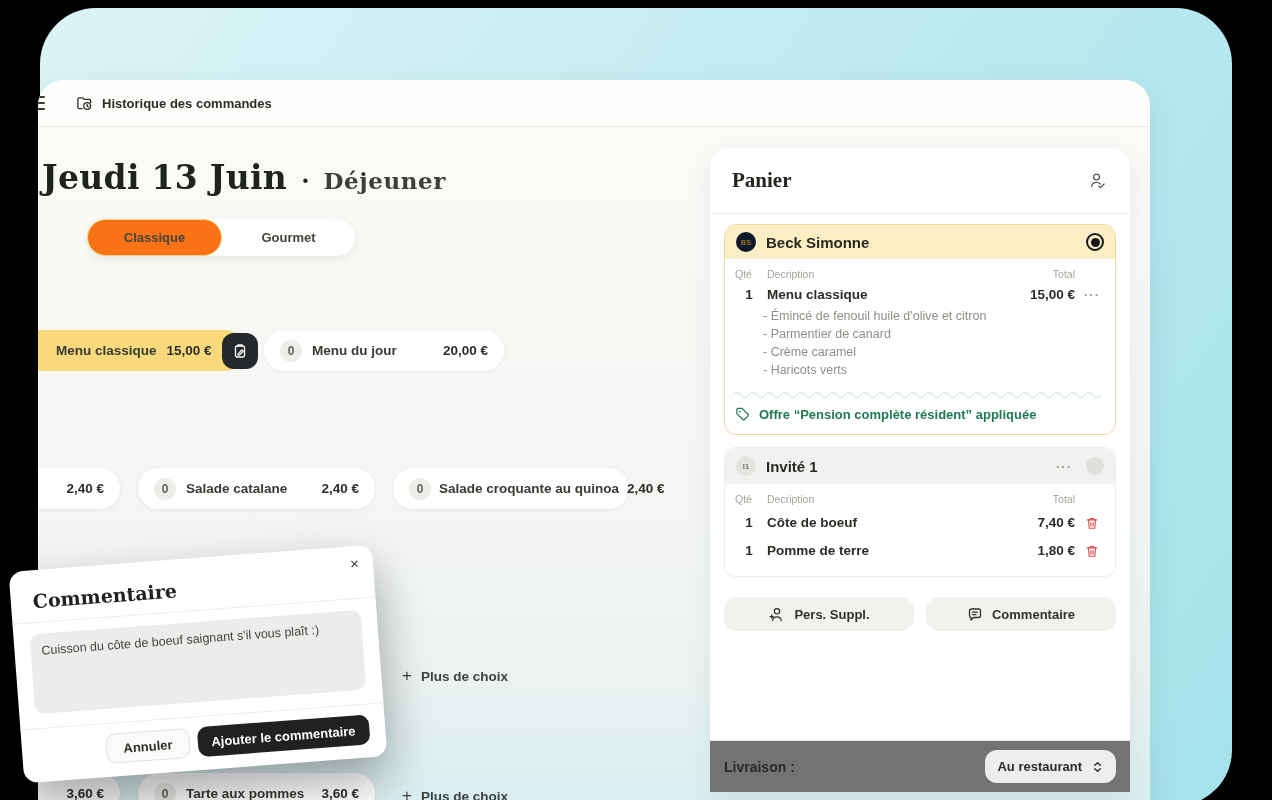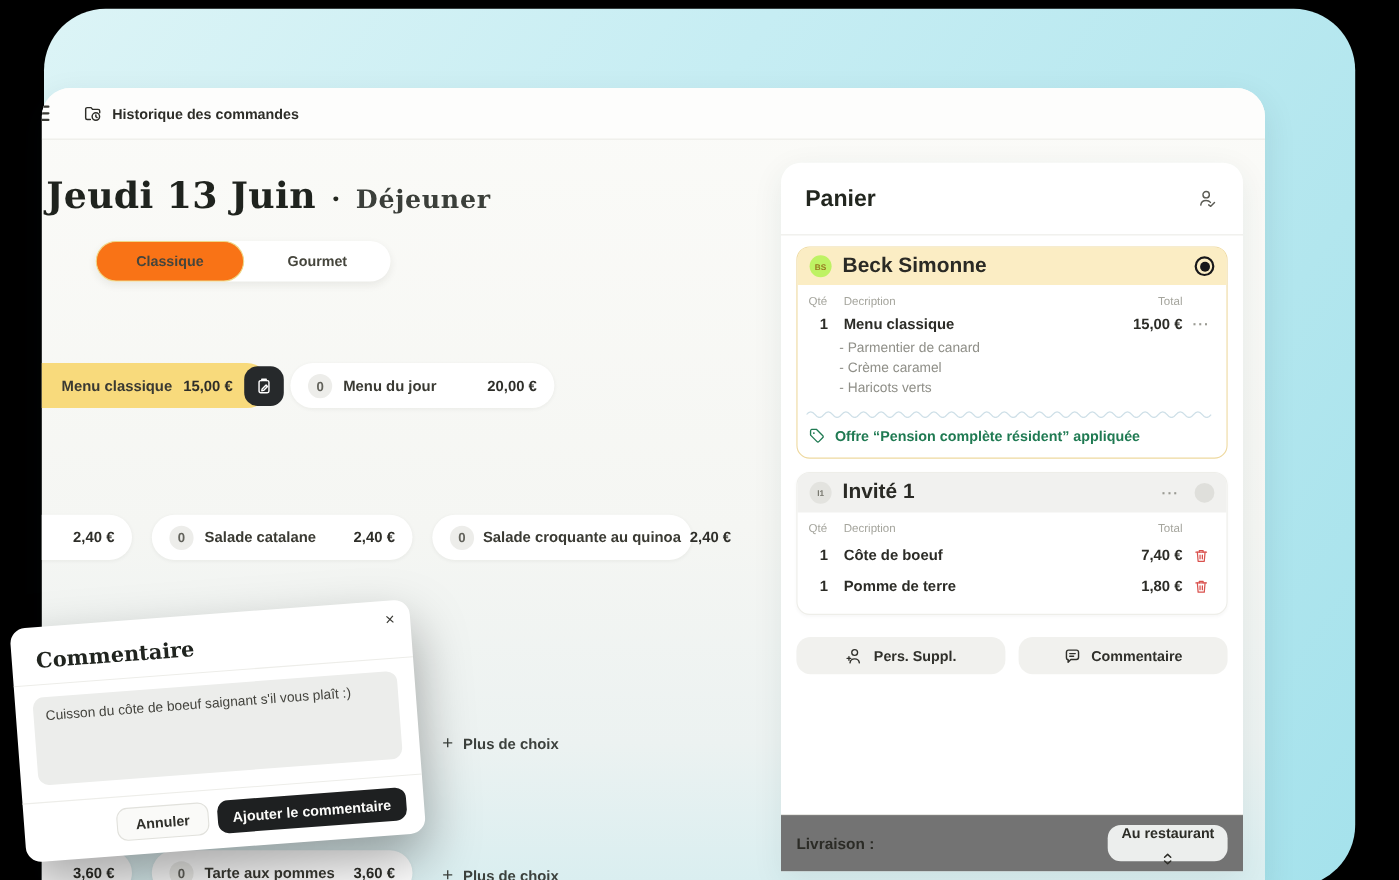--- a/index.html
+++ b/index.html
@@ -74,32 +74,32 @@
   .note-btn { width:36px; height:36px; border-radius:12px; background:#26292b; border:none; cursor:pointer; display:flex; align-items:center; justify-content:center; flex:0 0 auto; margin-right:-11px; }
   .more-link { position:absolute; display:flex; align-items:center; gap:9px; font-size:13.5px; font-weight:600; color:#3c413d; cursor:pointer; }
   .more-link .plus { font-size:17px; font-weight:400; color:#3c413d; }
   
   .cart {
     position:absolute; left:672px; top:68px; width:420px; height:644px;
     background:#fff; border-radius:18px 18px 0 0;
     box-shadow:0 8px 28px rgba(30,60,70,.08);
   }
   .cart-header { height:66px; display:flex; align-items:center; padding:0 22px; border-bottom:1px solid #ececе7; border-bottom:1px solid #ecece7; }
-  .cart-title { font-family:Liberation Sans, sans-serif; font-weight:700; font-size:21px; color:#22261f; }
+  .cart-title { font-family:Liberation Serif, serif; font-weight:700; font-size:21px; color:#22261f; }
   .cart-header .spacer { flex:1; }
   .guest-card { margin:10px 14px 0; border-radius:12px; background:#fff; }
   .guest-card.selected { border:1.5px solid #eed9a0; }
   .guest-card.plain { border:1px solid #eeeee9; box-shadow:0 1px 3px rgba(20,20,20,.03); }
   .guest-head { height:34px; display:flex; align-items:center; gap:10px; padding:0 11px; border-radius:10px 10px 0 0; }
   .guest-card.selected .guest-head { background:#fbedc4; }
   .guest-card.plain .guest-head { background:#f1f1ef; height:36px; }
   .g-avatar { width:20px; height:20px; border-radius:50%; display:flex; align-items:center; justify-content:center; font-size:7.5px; font-weight:700; }
-  .g-avatar.yellow { background:#bef264; color:#97771e; }
+  .g-avatar.yellow { background:#0f172a; color:#97771e; }
   .g-avatar.gray { background:#e3e3df; color:#77776e; }
-  .g-name { font-size:19px; font-weight:700; color:#2a2a25; }
+  .g-name { font-size:15px; font-weight:700; color:#2a2a25; }
   .g-spacer { flex:1; }
   .radio-sel { width:18px; height:18px; border-radius:50%; border:2px solid #17171a; display:flex; align-items:center; justify-content:center; }
   .radio-sel i { width:9px; height:9px; border-radius:50%; background:#17171a; }
   .radio-off { width:18px; height:18px; border-radius:50%; background:#dfdfdb; }
   .g-ellipsis { color:#9b9b93; font-size:13px; font-weight:700; letter-spacing:1px; margin-right:4px; }
   .g-grid { display:grid; grid-template-columns:28px 1fr 72px 26px; align-items:center; column-gap:4px; padding:0 10px; }
   .g-colhead { margin-top:9px; font-size:10.5px; color:#a5a59d; }
   .g-colhead .c-total { text-align:right; }
   .g-item { margin-top:7px; font-size:13.5px; color:#2c2c27; font-weight:600; }
   .g-item .c-qty { text-align:center; }
@@ -116,21 +116,21 @@
     display:flex; align-items:center; justify-content:center; gap:9px;
   }
   .cart-footer {
     position:absolute; left:0; right:0; bottom:0; height:52px;
     border-top:1px solid #e7e7e3; background:#737373;
     display:flex; align-items:center; padding:0 14px;
   }
   .delivery-label { font-size:14px; font-weight:600; color:#2b2b26; }
   .delivery-select {
     margin-left:auto; height:33px; padding:0 12px; border-radius:12px; background:#eceeed;
-    display:flex; align-items:center; gap:9px; font-size:13px; font-weight:600; color:#2c2c27; cursor:pointer;flex-direction:column;
+    display:flex; align-items:center; gap:9px; font-size:13px; font-weight:600; color:#2c2c27; cursor:pointer;
   }
   
   .modal {
     position:absolute; left:16px; top:558px; width:364px;
     background:#fff; border-radius:14px; z-index:50;
     transform:rotate(-4.3deg);
     box-shadow:0 22px 48px rgba(0,0,0,.35);
     padding:14px 16px 13px;
   }
   .modal-close { position:absolute; top:9px; right:14px; font-size:15px; color:#3a3a35; cursor:pointer; background:none; border:none; font-family:inherit; }
@@ -270,20 +270,21 @@
         <span class="c-total">Total</span>
         <span></span>
       </div>
       <div class="g-grid g-item">
         <span class="c-qty">1</span>
         <span>Menu classique</span>
         <span class="c-price">15,00 €</span>
         <span class="c-act">···</span>
       </div>
       <div class="g-details">
+        <div>- Émincé de fenouil huile d'olive et  citron</div>
         <div>- Parmentier de canard</div>
         <div>- Crème caramel</div>
         <div>- Haricots verts</div>
       </div>
       <div class="wavy">
         <svg width="376" height="8" viewBox="0 0 376 8" fill="none" stroke="#cfe0e8" stroke-width="1.2">
           <path d="M0 5 q4 -5 8 0 t8 0 t8 0 t8 0 t8 0 t8 0 t8 0 t8 0 t8 0 t8 0 t8 0 t8 0 t8 0 t8 0 t8 0 t8 0 t8 0 t8 0 t8 0 t8 0 t8 0 t8 0 t8 0 t8 0 t8 0 t8 0 t8 0 t8 0 t8 0 t8 0 t8 0 t8 0 t8 0 t8 0 t8 0 t8 0 t8 0 t8 0 t8 0 t8 0 t8 0 t8 0 t8 0 t8 0 t8 0 t8 0"></path>
         </svg>
       </div>
       <div class="offer-row">

